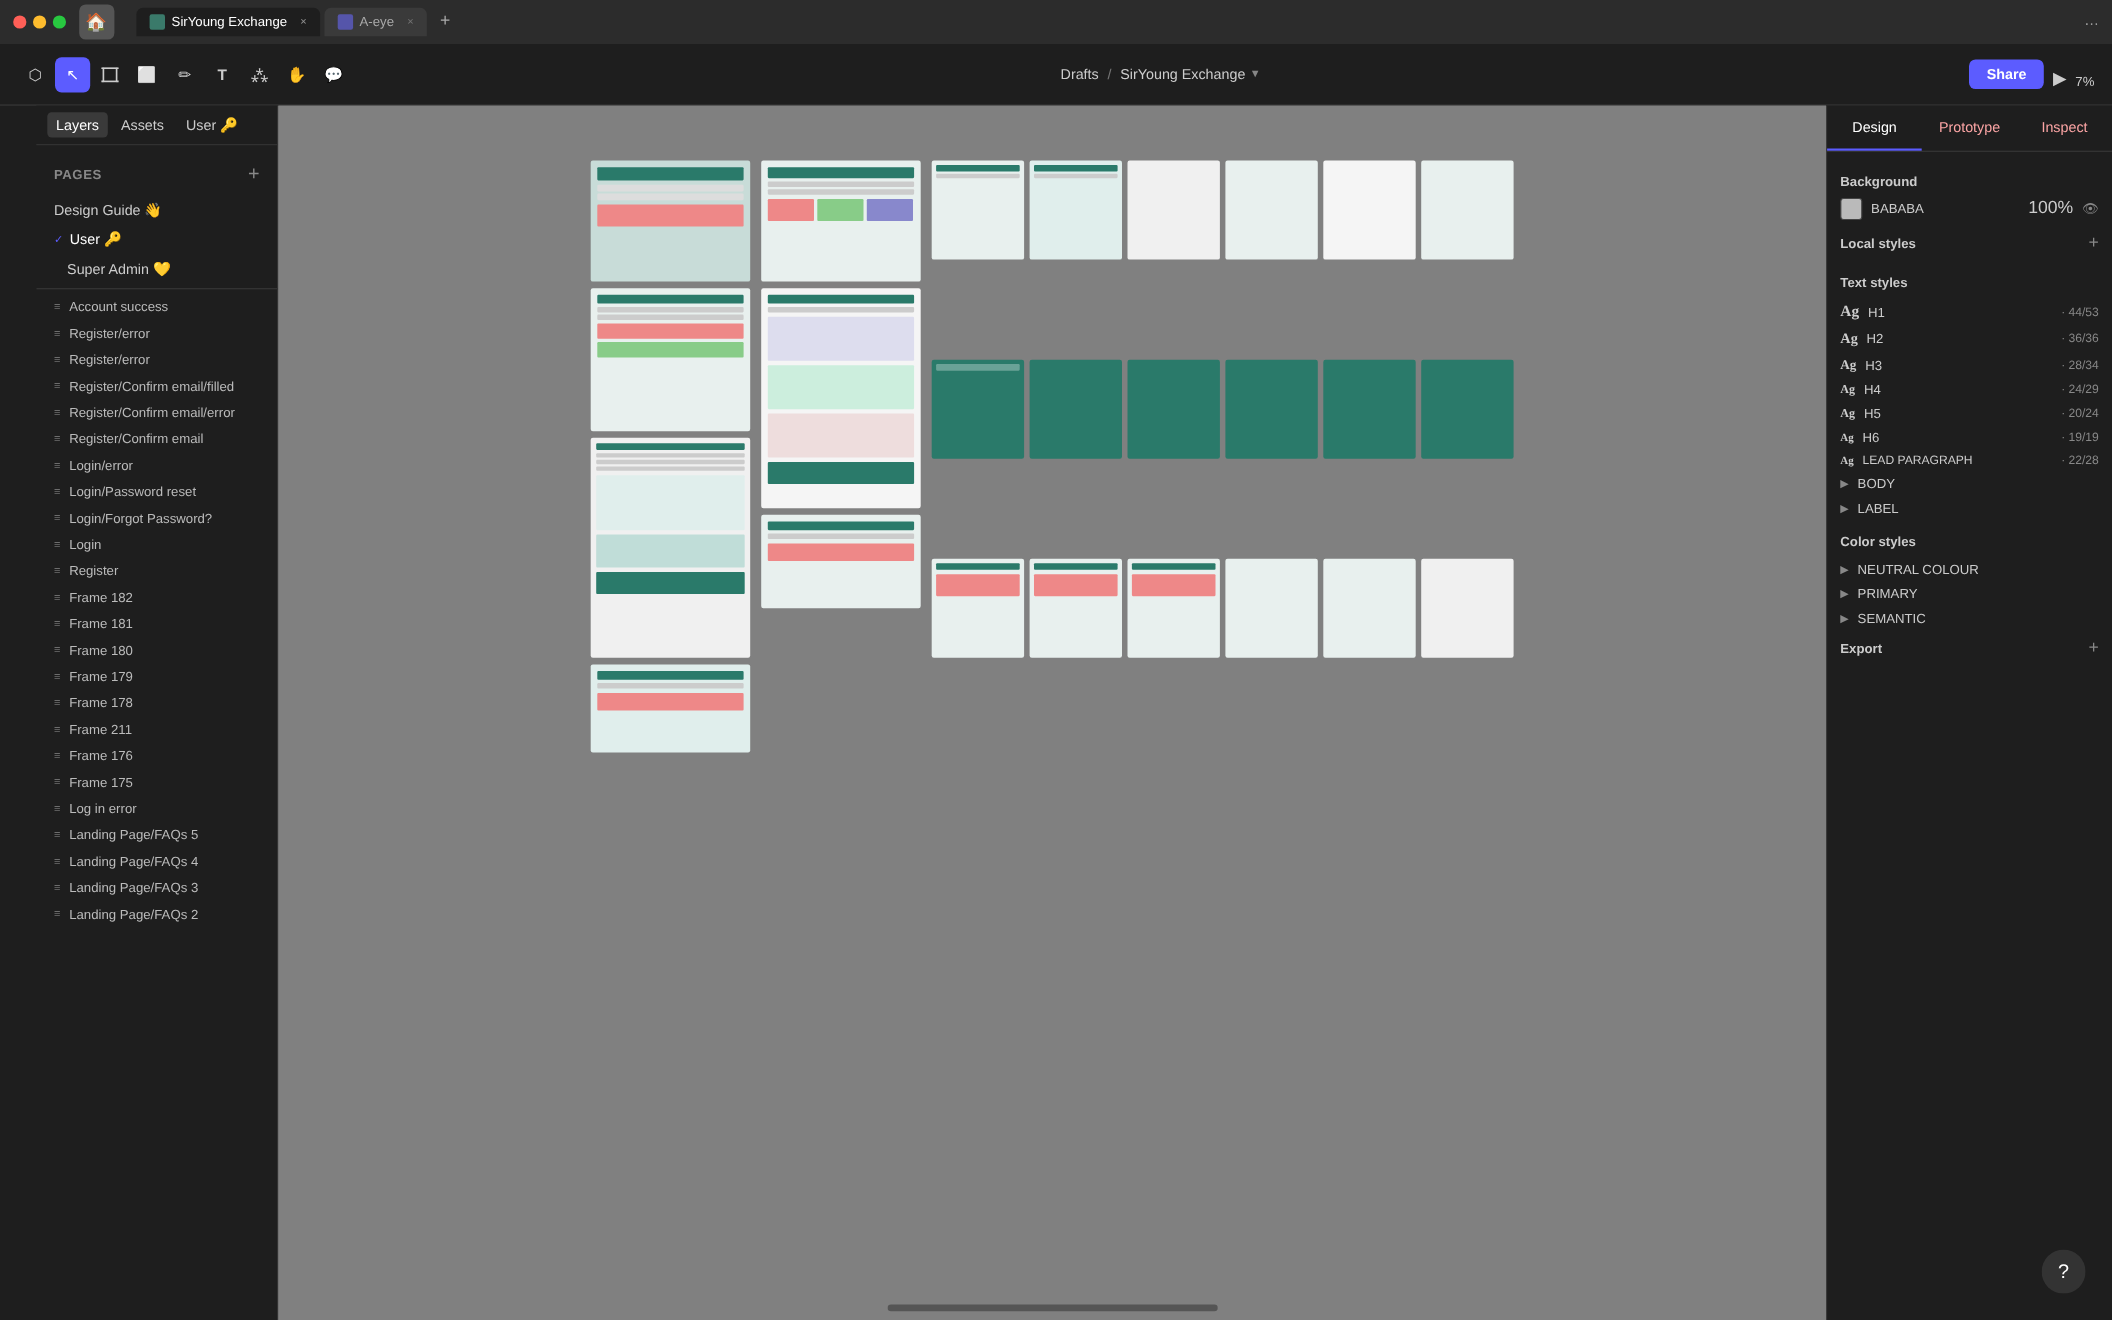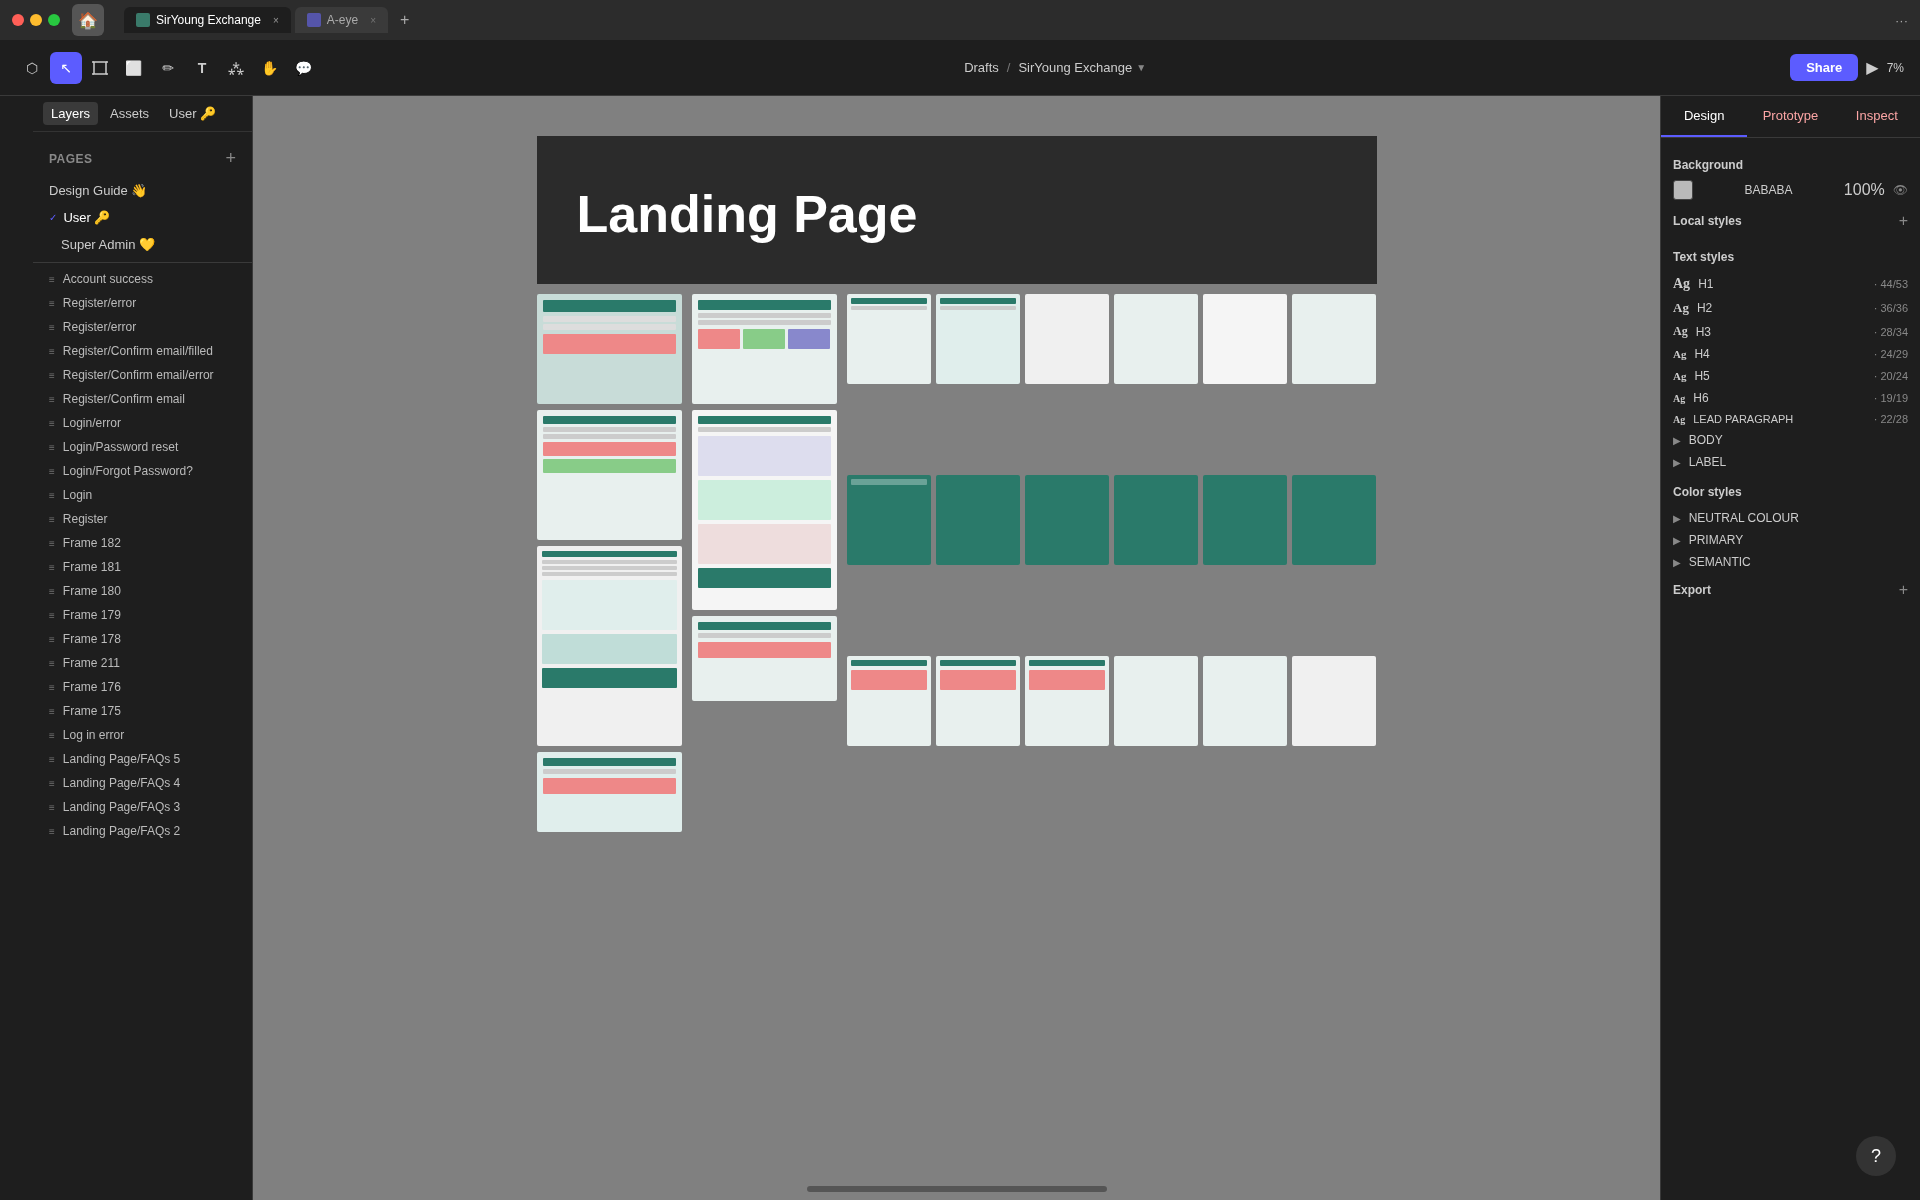--- a/index.html
+++ b/index.html
@@ -22,21 +22,21 @@
 
     
     .toolbar { height: 56px; background: #1e1e1e; border-bottom: 1px solid #3a3a3a; display: flex; align-items: center; padding: 0 16px; gap: 8px; }
     .tool-group { display: flex; gap: 2px; }
     .tool-btn { width: 32px; height: 32px; border-radius: 6px; border: none; background: none; color: #ccc; cursor: pointer; display: flex; align-items: center; justify-content: center; font-size: 14px; }
     .tool-btn.active { background: #5c5cff; color: #fff; }
     .toolbar-center { flex: 1; display: flex; justify-content: center; align-items: center; gap: 8px; font-size: 13px; color: #ccc; }
     .breadcrumb-sep { opacity: 0.5; }
     .file-name { display: flex; align-items: center; gap: 4px; }
     .chevron { font-size: 10px; opacity: 0.6; }
-    .toolbar-right { display: flex; align-items: center; gap: 8px; }
+    .toolbar-right { display: flex; align-items: flex-end; gap: 8px; }
     .share-btn { background: #5c5cff; color: #fff; border: none; border-radius: 6px; padding: 6px 16px; font-size: 13px; font-weight: 600; cursor: pointer; }
     .play-btn { background: none; border: none; color: #ccc; font-size: 16px; cursor: pointer; }
     .zoom-label { color: #ccc; font-size: 12px; }
 
     
     .main { display: flex; height: calc(1200px - 40px - 56px); margin-left: 33px; }
 
     
     .left-sidebar { width: 220px; background: #1e1e1e; border-right: 1px solid #3a3a3a; display: flex; flex-direction: column; }
     .sidebar-tab { font-size: 13px; color: #ccc; cursor: pointer; padding: 4px 8px; border-radius: 4px; }
@@ -60,21 +60,21 @@
     .right-sidebar { width: 260px; background: #1e1e1e; border-left: 1px solid #3a3a3a; display: flex; flex-direction: column; }
     .right-tabs { display: flex; border-bottom: 1px solid #3a3a3a; }
     .right-tab { flex: 1; padding: 12px; text-align: center; font-size: 13px; color: #fca5a5; cursor: pointer; }
     .right-tab.active { color: #fff; border-bottom: 2px solid #5c5cff; }
     .right-content { flex: 1; overflow-y: auto; padding: 12px; }
     .section-header { display: flex; justify-content: space-between; align-items: center; margin-bottom: 8px; margin-top: 8px; }
     .section-title { font-size: 12px; font-weight: 600; color: #ccc; }
     .add-btn { background: none; border: none; color: #888; font-size: 16px; cursor: pointer; }
     .bg-row { display: flex; align-items: center; gap: 8px; margin-bottom: 12px; }
     .color-swatch { width: 20px; height: 20px; border-radius: 3px; border: 1px solid #444; }
-    .bg-value { font-size: 12px; color: #ccc; flex: 1; text-align: center; }
+    .bg-value { font-size: 12px; color: #ccc; flex: 1; }
     .bg-opacity { font-size: 16px; color: #ccc; }
     .eye-icon { color: #888; font-size: 12px; cursor: pointer; }
     .style-row { display: flex; align-items: center; gap: 8px; padding: 4px 0; cursor: pointer; }
     .chevron-right { color: #888; font-size: 10px; }
     .ag-label { font-size: 13px; font-weight: 600; color: #ccc; font-family: serif; }
     .style-name { font-size: 12px; color: #ccc; flex: 1; }
     .style-meta { font-size: 11px; color: #888; }
     .color-styles-section { margin-top: 8px; }
     .color-style-row { display: flex; align-items: center; gap: 8px; padding: 4px 0; cursor: pointer; }
     .export-section { margin-top: 8px; }
@@ -282,23 +282,20 @@
         <span class="layer-icon">≡</span>
         <span>Landing Page/FAQs 2</span>
       </div>
     </div>
   </div>
 
   <div class="canvas">
     <div class="canvas-bg">
       <div class="lp-wrapper">
 
-        <div class="lp-header-block">
-          <div class="lp-title">Landing Page</div>
-        </div>
 
 
         <div class="previews-area">
 
           <div style="width:145px; display:flex; flex-direction:column; gap:6px;">
             <div style="height:110px; background:#c8dcd8; border-radius:2px; position:relative; overflow:hidden;">
               <div style="height:12px; background:#2a7a6a; margin:6px 6px 4px;border-radius:1px;"></div>
               <div style="height:6px; background:#ddd; margin:2px 6px;border-radius:1px;"></div>
               <div style="height:6px; background:#ddd; margin:2px 6px;border-radius:1px;"></div>
               <div style="height:20px; background:#e88; margin:4px 6px;border-radius:1px;"></div>

